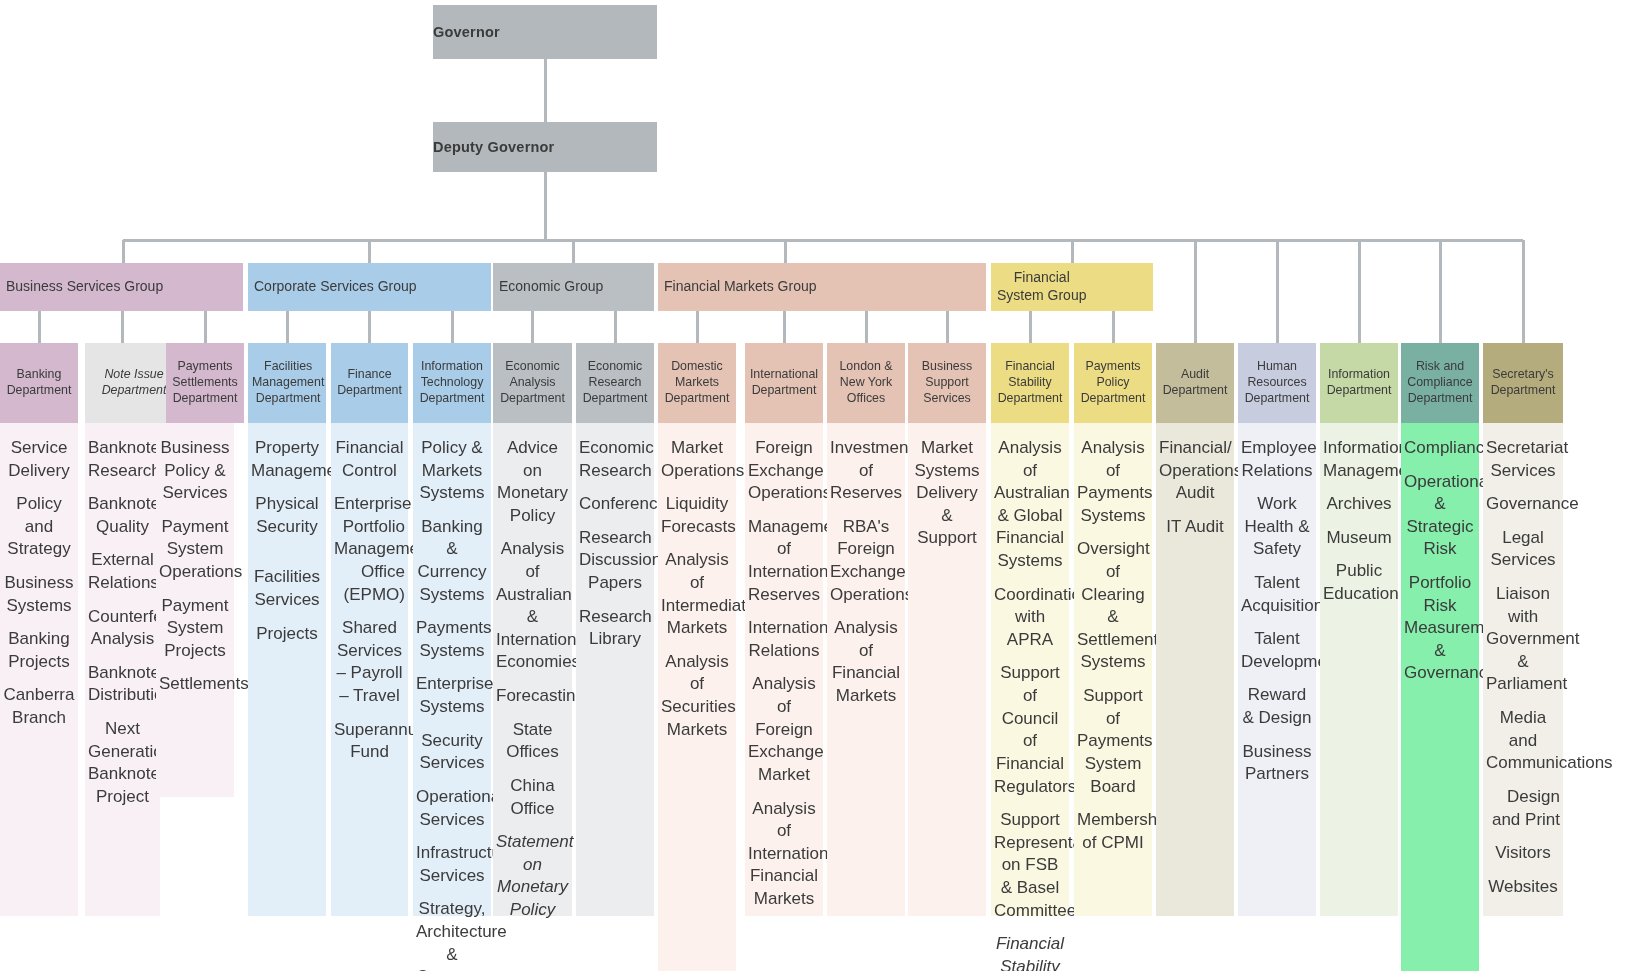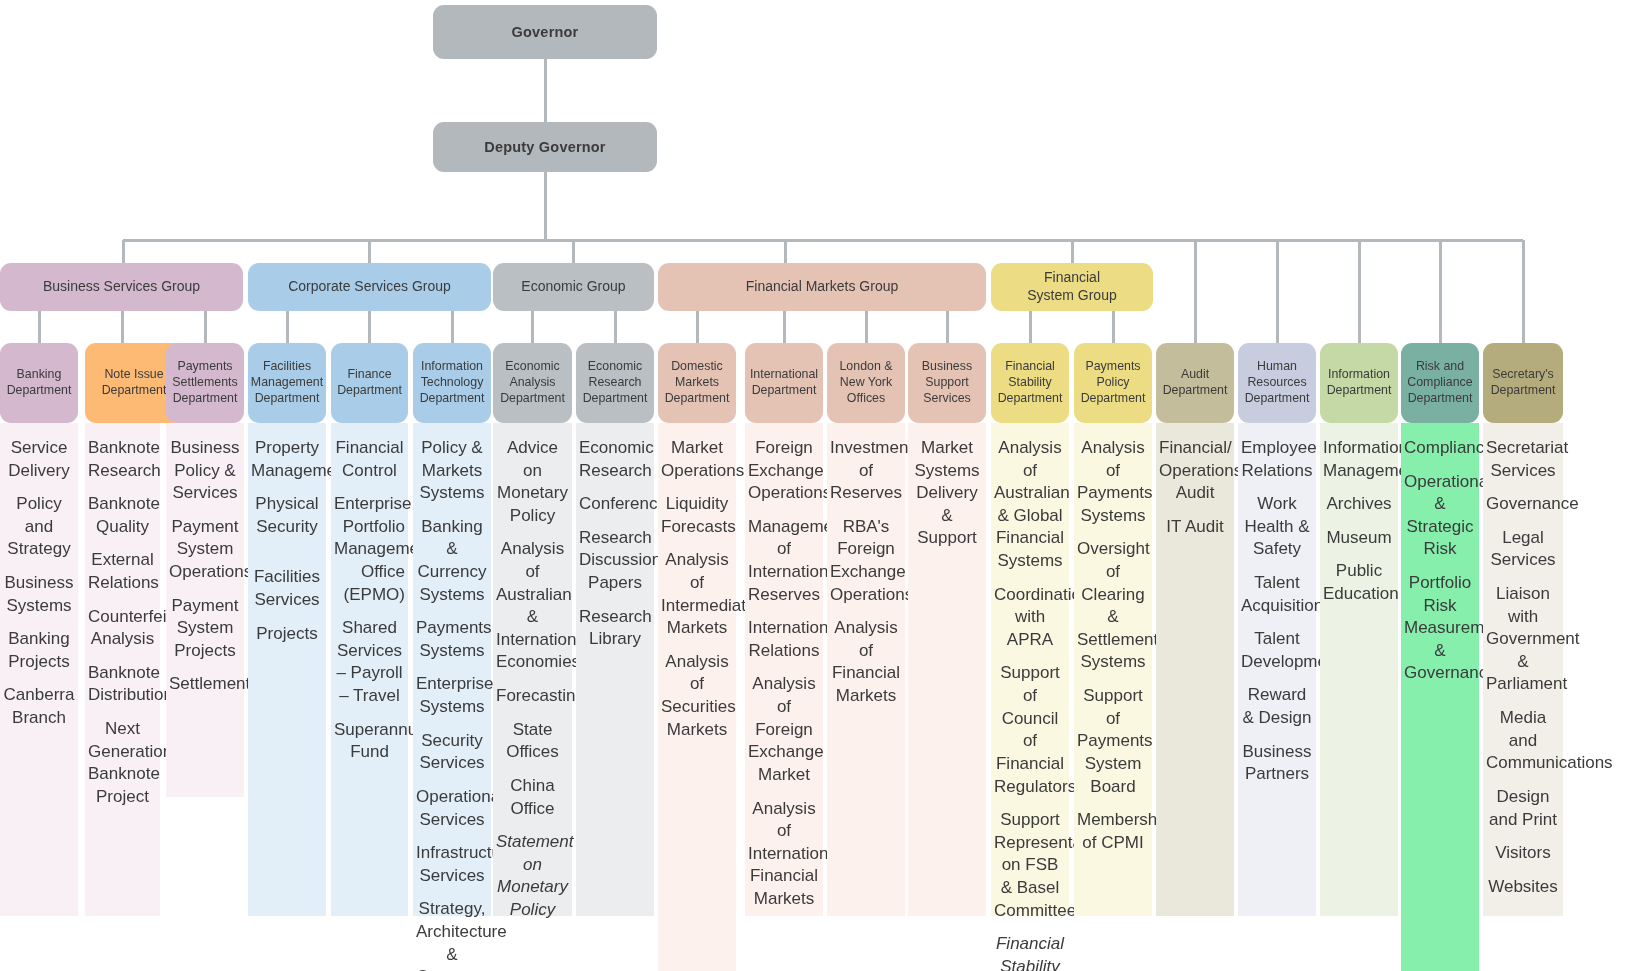--- a/index.html
+++ b/index.html
@@ -8,25 +8,24 @@
     width:1636px; height:971px;
     background:#ffffff;
     font-family:"Liberation Sans", sans-serif;
     position:relative;
     overflow:hidden;
   }
   #chart { position:absolute; left:0; top:0; width:1636px; height:971px; }
 
   .node {
     position:absolute;
-    display:flex; align-items:center; justify-content:center;
+    display:flex; align-items:center; justify-content:flex-start;
     text-align:center;
     color:#3b3b3b;
     line-height:1.28;
-    border-radius:11px;
   }
 
   
   .exec {
     background:#b3b8bc;
     font-size:14.5px;
     font-weight:bold;
     letter-spacing:.2px;
   }
 
@@ -123,24 +122,24 @@
       <span>Banking Department</span>
     </div>
     <div class="dept-body" style="left: 85px; top: 423px; width: 75px; height: 493px; background: rgb(248, 240, 245);">
       <div class="item" style="white-space: pre-line;">Banknote Research</div>
       <div class="item" style="white-space: pre-line;">Banknote Quality</div>
       <div class="item" style="white-space: pre-line;">External Relations</div>
       <div class="item" style="white-space: pre-line;">Counterfeit Analysis</div>
       <div class="item" style="white-space: pre-line;">Banknote Distribution</div>
       <div class="item" style="white-space: pre-line;">Next Generation Banknote Project</div>
     </div>
-    <div class="node dept-head" style="left: 85px; top: 343px; width: 98px; height: 80px; background: #fdba74;">
+    <div class="node dept-head" style="left: 85px; top: 343px; width: 98px; height: 80px; background: #e5e5e5; font-style: italic;">
       <span>Note Issue Department</span>
     </div>
-    <div class="dept-body" style="left: 166px; top: 423px; width: 78px; height: 374px; background: rgb(248, 240, 245);">
+    <div class="dept-body" style="left: 156px; top: 423px; width: 78px; height: 374px; background: rgb(248, 240, 245);">
       <div class="item" style="white-space: pre-line;">Business Policy &amp; Services</div>
       <div class="item" style="white-space: pre-line;">Payment System Operations</div>
       <div class="item" style="white-space: pre-line;">Payment System Projects</div>
       <div class="item" style="white-space: pre-line;">Settlements</div>
     </div>
     <div class="node dept-head" style="left: 166px; top: 343px; width: 78px; height: 80px; background: rgb(211, 184, 206);">
       <span>Payments Settlements Department</span>
     </div>
     <div class="dept-body" style="left: 248px; top: 423px; width: 78px; height: 493px; background: rgb(226, 238, 248);">
       <div class="item" style="white-space: pre-line;">Property Management</div>
@@ -281,20 +280,20 @@
     </div>
     <div class="node dept-head" style="left: 1401px; top: 343px; width: 78px; height: 80px; background: rgb(121, 176, 162);">
       <span>Risk and Compliance Department</span>
     </div>
     <div class="dept-body" style="left: 1483px; top: 423px; width: 80px; height: 493px; background: rgb(241, 239, 232);">
       <div class="item" style="white-space: pre-line;">Secretariat Services</div>
       <div class="item" style="white-space: pre-line;">Governance</div>
       <div class="item" style="white-space: pre-line;">Legal Services</div>
       <div class="item" style="white-space: pre-line;">Liaison with Government &amp; Parliament</div>
       <div class="item" style="white-space: pre-line;">Media and Communications</div>
-      <div class="item" style="white-space: pre-line;">Design and Print</div>
+      <div class="item" style="white-space: pre-line; text-align: right;">Design and Print</div>
       <div class="item" style="white-space: pre-line;">Visitors</div>
       <div class="item" style="white-space: pre-line;">Websites</div>
     </div>
     <div class="node dept-head" style="left: 1483px; top: 343px; width: 80px; height: 80px; background: rgb(181, 172, 125);">
       <span>Secretary's Department</span>
     </div>
   </div>
 
 </body></html>

